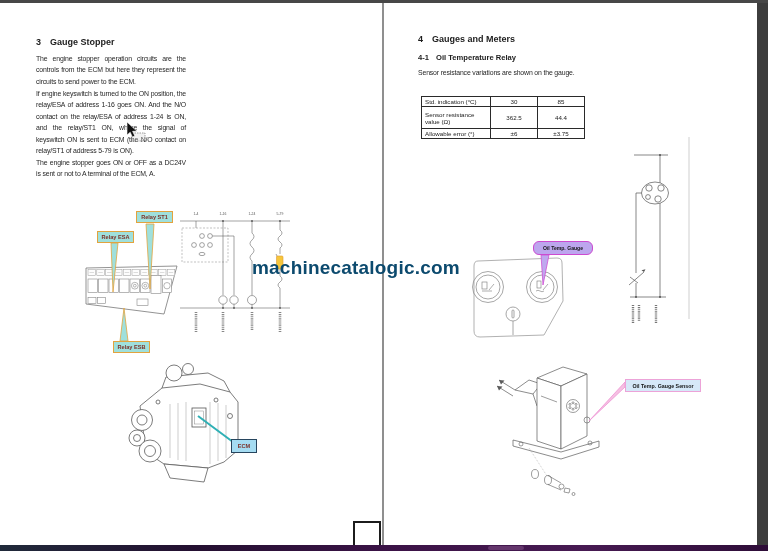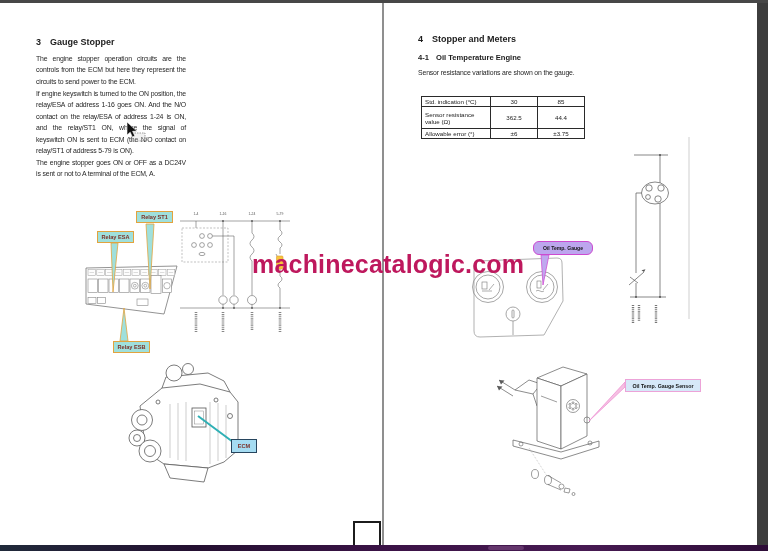--- a/index.html
+++ b/index.html
@@ -14,21 +14,21 @@
   .strip-pill{position:absolute;left:488px;top:546px;width:36px;height:4px;border-radius:2px;background:#64366c;z-index:61;}
   .page-box{position:absolute;left:353px;top:521px;width:24px;height:23px;background:#fff;border:2px solid #1c1c1c;z-index:50;}
   
   .h-row{position:absolute;display:flex;gap:9px;font-weight:bold;color:#1c1c1c;}
   .h1{font-size:9px;}
   .h2{font-size:7.6px;}
   .para{position:absolute;width:150px;font-size:6.9px;line-height:11.4px;letter-spacing:-0.15px;
         text-align:justify;color:#262626;}
   .para-r{width:163px;}
   
-  .watermark{position:absolute;left:252px;top:250px;font-size:25px;font-weight:bold;color:#be185d;
+  .watermark{position:absolute;left:252px;top:257px;font-size:19px;font-weight:bold;color:#0c4a6e;
              letter-spacing:0.2px;z-index:45;white-space:nowrap;}
   
   .callout{position:absolute;display:flex;align-items:center;justify-content:center;
            font-weight:bold;z-index:12;box-sizing:border-box;}
   .co-cyan{background:#9fe0dc;border:1px solid #e2a33e;color:#7b3028;font-size:5.6px;}
   .co-ecm{background:#a5dcf2;border:1px solid #27455e;color:#7b3028;font-size:5.6px;}
   .co-purple{background:#bda6ee;border:1px solid #cc4ad0;color:#141414;font-size:5.1px;border-radius:6px;}
   .co-blue{background:#d6e8f8;border:1px solid #eca3d8;color:#141414;font-size:5.3px;}
   
   table.spec{position:absolute;left:421px;top:96px;border-collapse:collapse;font-size:6.2px;color:#222;}
@@ -194,25 +194,25 @@
   </svg>
   <div class="callout co-ecm" style="left:231px;top:439px;width:26px;height:14px;">ECM</div>
 
   <svg style="left:126px;top:122px;z-index:70;" width="26" height="22" viewBox="0 0 26 22">
     <rect x="6" y="11" width="13" height="8" fill="rgba(200,200,200,0.25)" stroke="#777" stroke-width="0.7" stroke-dasharray="1.5,1"></rect>
     <polygon points="1,0 1,13 4.2,10.2 6.4,15 8.8,13.9 6.6,9.3 11,9.3" fill="#111" stroke="#fff" stroke-width="0.6"></polygon>
   </svg>
 
   <div class="h-row h1" style="left:418px;top:34px;">
     <span>4</span>
-    <span>Stopper and Meters</span>
+    <span>Gauges and Meters</span>
   </div>
   <div class="h-row h2" style="left:418px;top:53px;gap:7px;">
     <span>4-1</span>
-    <span>Oil Temperature Engine</span>
+    <span>Oil Temperature Relay</span>
   </div>
   <div class="para para-r" style="left:418px;top:67px;">Sensor resistance variations are shown on the gauge.</div>
 
   <table class="spec">
     <tbody>
         <tr>
       <td class="lbl">Std. indication (°C)</td>
       <td class="val">30</td>
       <td class="val">85</td>
     </tr>

